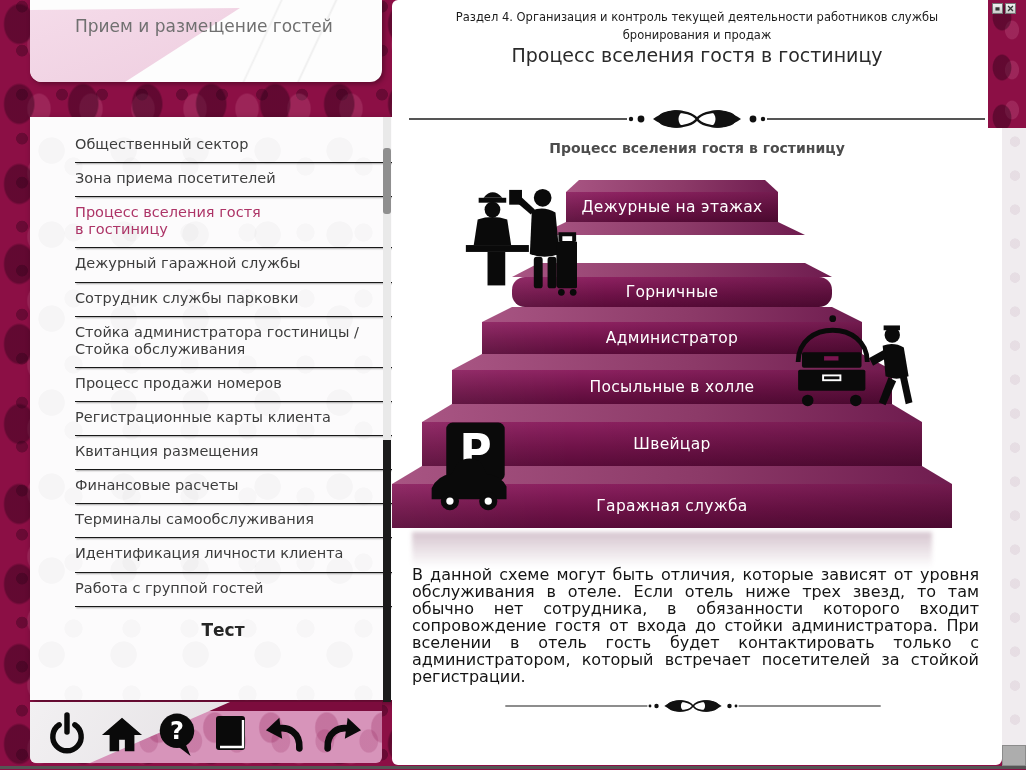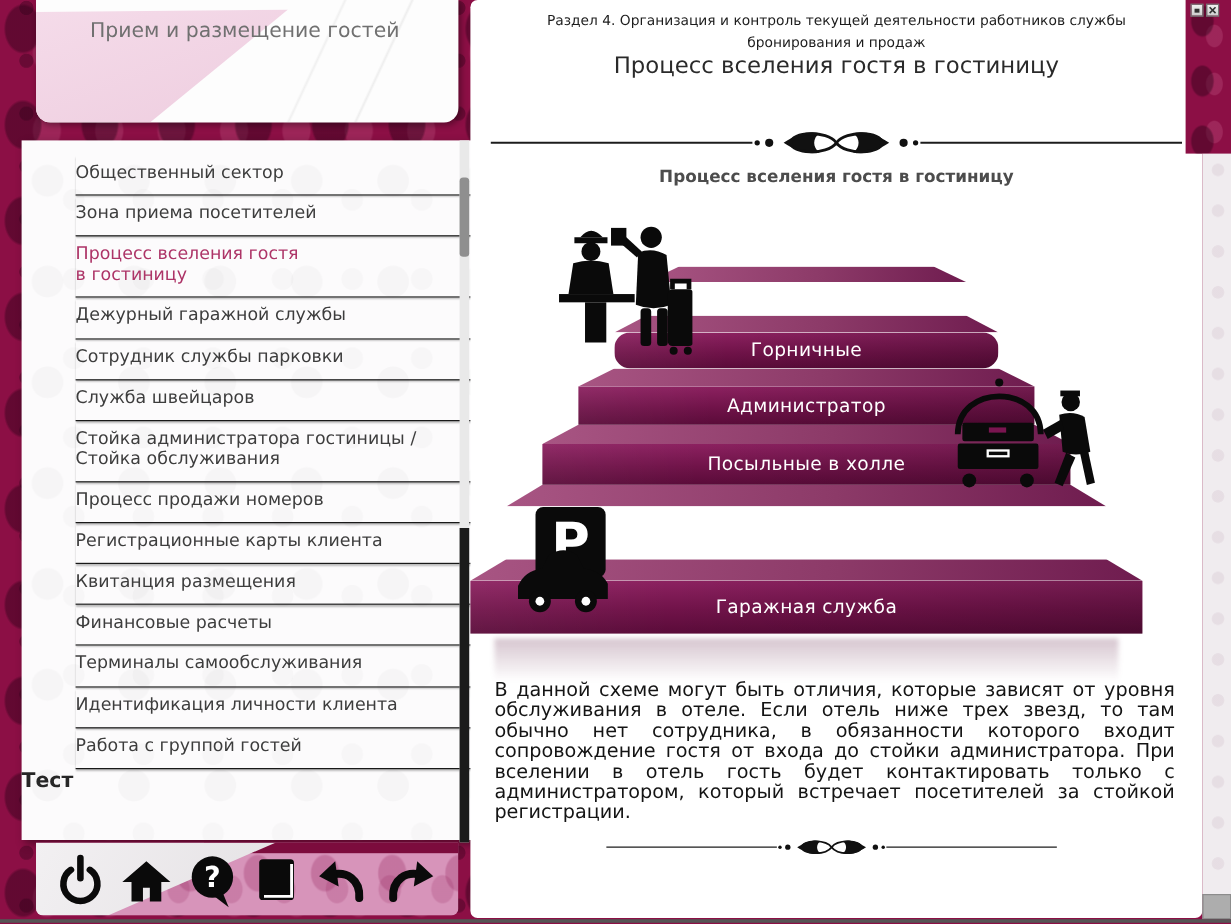--- a/index.html
+++ b/index.html
@@ -5,40 +5,40 @@
   html,body{margin:0;padding:0;}
   body{font-family:"DejaVu Sans","Liberation Sans",sans-serif;}
   .stage{position:relative;width:1026px;height:770px;overflow:hidden;
     background-color:#8c0f45;
     background-image:
       radial-gradient(ellipse 26px 34px at 30% 30%, rgba(40,0,22,.42) 0 55%, transparent 62%),
       radial-gradient(ellipse 20px 26px at 75% 70%, rgba(255,170,205,.14) 0 55%, transparent 62%),
       radial-gradient(circle 8px at 55% 15%, rgba(40,0,22,.35) 0 70%, transparent 78%);
     background-size:64px 80px, 52px 64px, 40px 44px;}
   
-  .sb-header{position:absolute;left:30px;top:0;width:352px;height:102px;background:#fdfdfd;
+  .sb-header{position:absolute;left:30px;top:0;width:352px;height:82px;background:#fdfdfd;
     border-radius:0 0 12px 12px;box-shadow:2px 2px 5px rgba(0,0,0,.35);overflow:hidden;}
   .sb-header .pink{position:absolute;inset:0;
     background:linear-gradient(160deg,#f5dcea 0%,#ecc9dc 100%);
     clip-path:polygon(0 10px,210px 8px,95px 100%,0 100%);}
   .sb-header .hlines{position:absolute;inset:0;
     background:linear-gradient(115deg,transparent 64%,rgba(0,0,0,.05) 64.5%,transparent 65%),
                linear-gradient(115deg,transparent 78%,rgba(0,0,0,.06) 78.5%,transparent 79%);}
   .sb-title{position:absolute;left:45px;top:16px;font-size:17px;color:#707070;}
-  .menu{position:absolute;left:18px;top:117px;width:396px;height:583px;background:#fcfbfc;
+  .menu{position:absolute;left:30px;top:117px;width:396px;height:583px;background:#fcfbfc;
     border-radius:0;box-shadow:3px 3px 7px rgba(0,0,0,.4);box-sizing:border-box;
     padding:12px 10px 0 45px;
     background-image:radial-gradient(circle 16px at 30% 40%, rgba(0,0,0,.022) 0 80%, transparent 85%),
                      radial-gradient(circle 11px at 75% 75%, rgba(0,0,0,.018) 0 80%, transparent 85%);
     background-size:72px 84px,58px 66px;}
   .mi{padding:7px 4px 9px 0;border-bottom:1.5px solid #191919;box-shadow:0 2px 1.5px -0.5px rgba(0,0,0,.25);
     font-size:14.5px;line-height:1.18;color:#3d3d3d;cursor:pointer;}
   .mi span{white-space:pre-line;}
   .mi.active{color:#ad3467;}
-  .test{margin-left:-45px;text-align:left;font-weight:bold;font-size:17px;color:#262626;cursor:pointer;}
+  .test{margin-left:-45px;padding-top:13px;text-align:center;font-weight:bold;font-size:17px;color:#262626;cursor:pointer;}
   
   .scr-track{position:absolute;left:383px;top:117px;width:8px;height:585px;background:#e9e9e9;}
   .scr-thumb{position:absolute;left:383px;top:148px;width:8px;height:66px;background:#8f8f8f;border-radius:3px;}
   .scr-dark{position:absolute;left:383px;top:440px;width:8px;height:262px;background:#1b1b1b;}
   
   .toolbar{position:absolute;left:30px;top:702px;width:352px;height:61px;border-radius:0 0 6px 6px;
     background-color:#d794ba;
     background-image:radial-gradient(ellipse 20px 26px at 30% 40%, rgba(140,20,80,.25) 0 55%, transparent 62%),
                      radial-gradient(ellipse 16px 20px at 70% 75%, rgba(140,20,80,.18) 0 55%, transparent 62%);
     background-size:56px 64px,44px 52px;overflow:hidden;}
@@ -124,21 +124,20 @@
     <div class="sb-title">Прием и размещение гостей</div>
   </div>
 
   <nav class="menu">
     <div class="mi"><span>Общественный сектор</span></div>
     <div class="mi"><span>Зона приема посетителей</span></div>
     <div class="mi active"><span>Процесс вселения гостя
 в гостиницу</span></div>
     <div class="mi"><span>Дежурный гаражной службы</span></div>
     <div class="mi"><span>Сотрудник службы парковки</span></div>
-    <div class="mi"><span>Служба швейцаров</span></div>
     <div class="mi"><span>Стойка администратора гостиницы /
 Стойка обслуживания</span></div>
     <div class="mi"><span>Процесс продажи номеров</span></div>
     <div class="mi"><span>Регистрационные карты клиента</span></div>
     <div class="mi"><span>Квитанция размещения</span></div>
     <div class="mi"><span>Финансовые расчеты</span></div>
     <div class="mi"><span>Терминалы самообслуживания</span></div>
     <div class="mi"><span>Идентификация личности клиента</span></div>
     <div class="mi"><span>Работа с группой гостей</span></div>
     <div class="test">Тест</div>
@@ -207,20 +206,26 @@
     <div class="sec-header">Раздел 4. Организация и контроль текущей деятельности работников службы бронирования и продаж</div>
     <div class="page-title">Процесс вселения гостя в гостиницу</div>
 
     <svg class="divider">
         <use href="#flourishSym"></use>
       </svg>
 
     <div class="diag-title">Процесс вселения гостя в гостиницу</div>
 
     <div class="stairs">
+      <div class="step s1">
+          <div class="top"></div>
+          <div class="front">
+            <span class="lbl">Дежурные на этажах</span>
+          </div>
+        </div>
       <div class="step s2">
           <div class="top"></div>
         </div>
       <div class="step s3">
           <div class="top"></div>
           <div class="front">
             <span class="lbl">Горничные</span>
           </div>
         </div>
       <div class="step s4">
@@ -230,20 +235,23 @@
           </div>
         </div>
       <div class="step s5">
           <div class="top"></div>
           <div class="front">
             <span class="lbl">Посыльные в холле</span>
           </div>
         </div>
       <div class="step s6">
           <div class="top"></div>
+          <div class="front">
+            <span class="lbl">Швейцар</span>
+          </div>
         </div>
       <div class="step s7">
           <div class="top"></div>
           <div class="front">
             <span class="lbl">Гаражная служба</span>
           </div>
         </div>
       <div class="reflection"></div>
 
       <span class="icon-reception">

